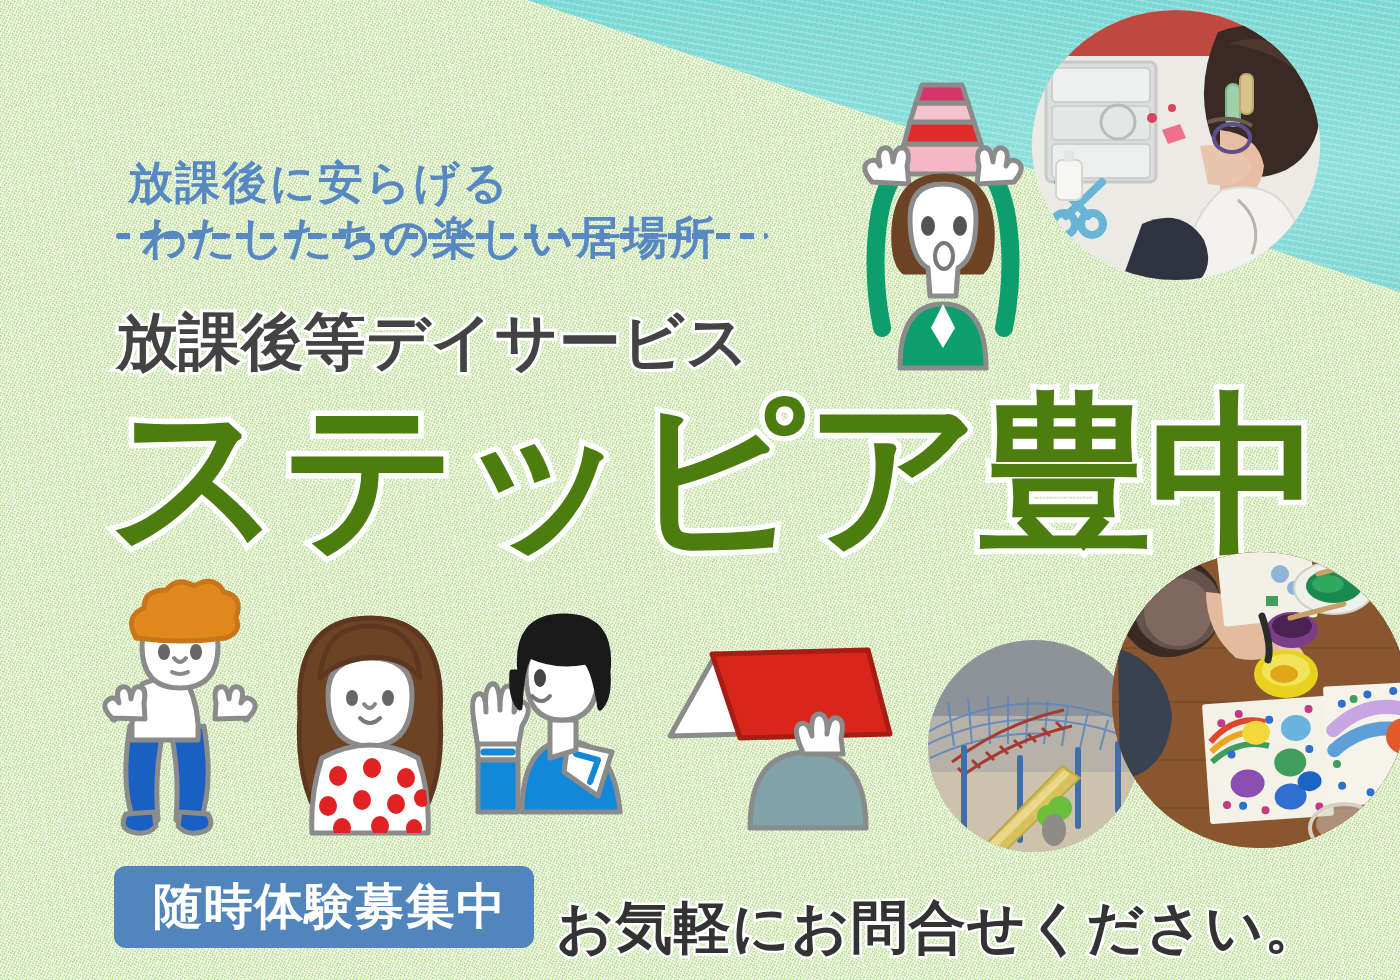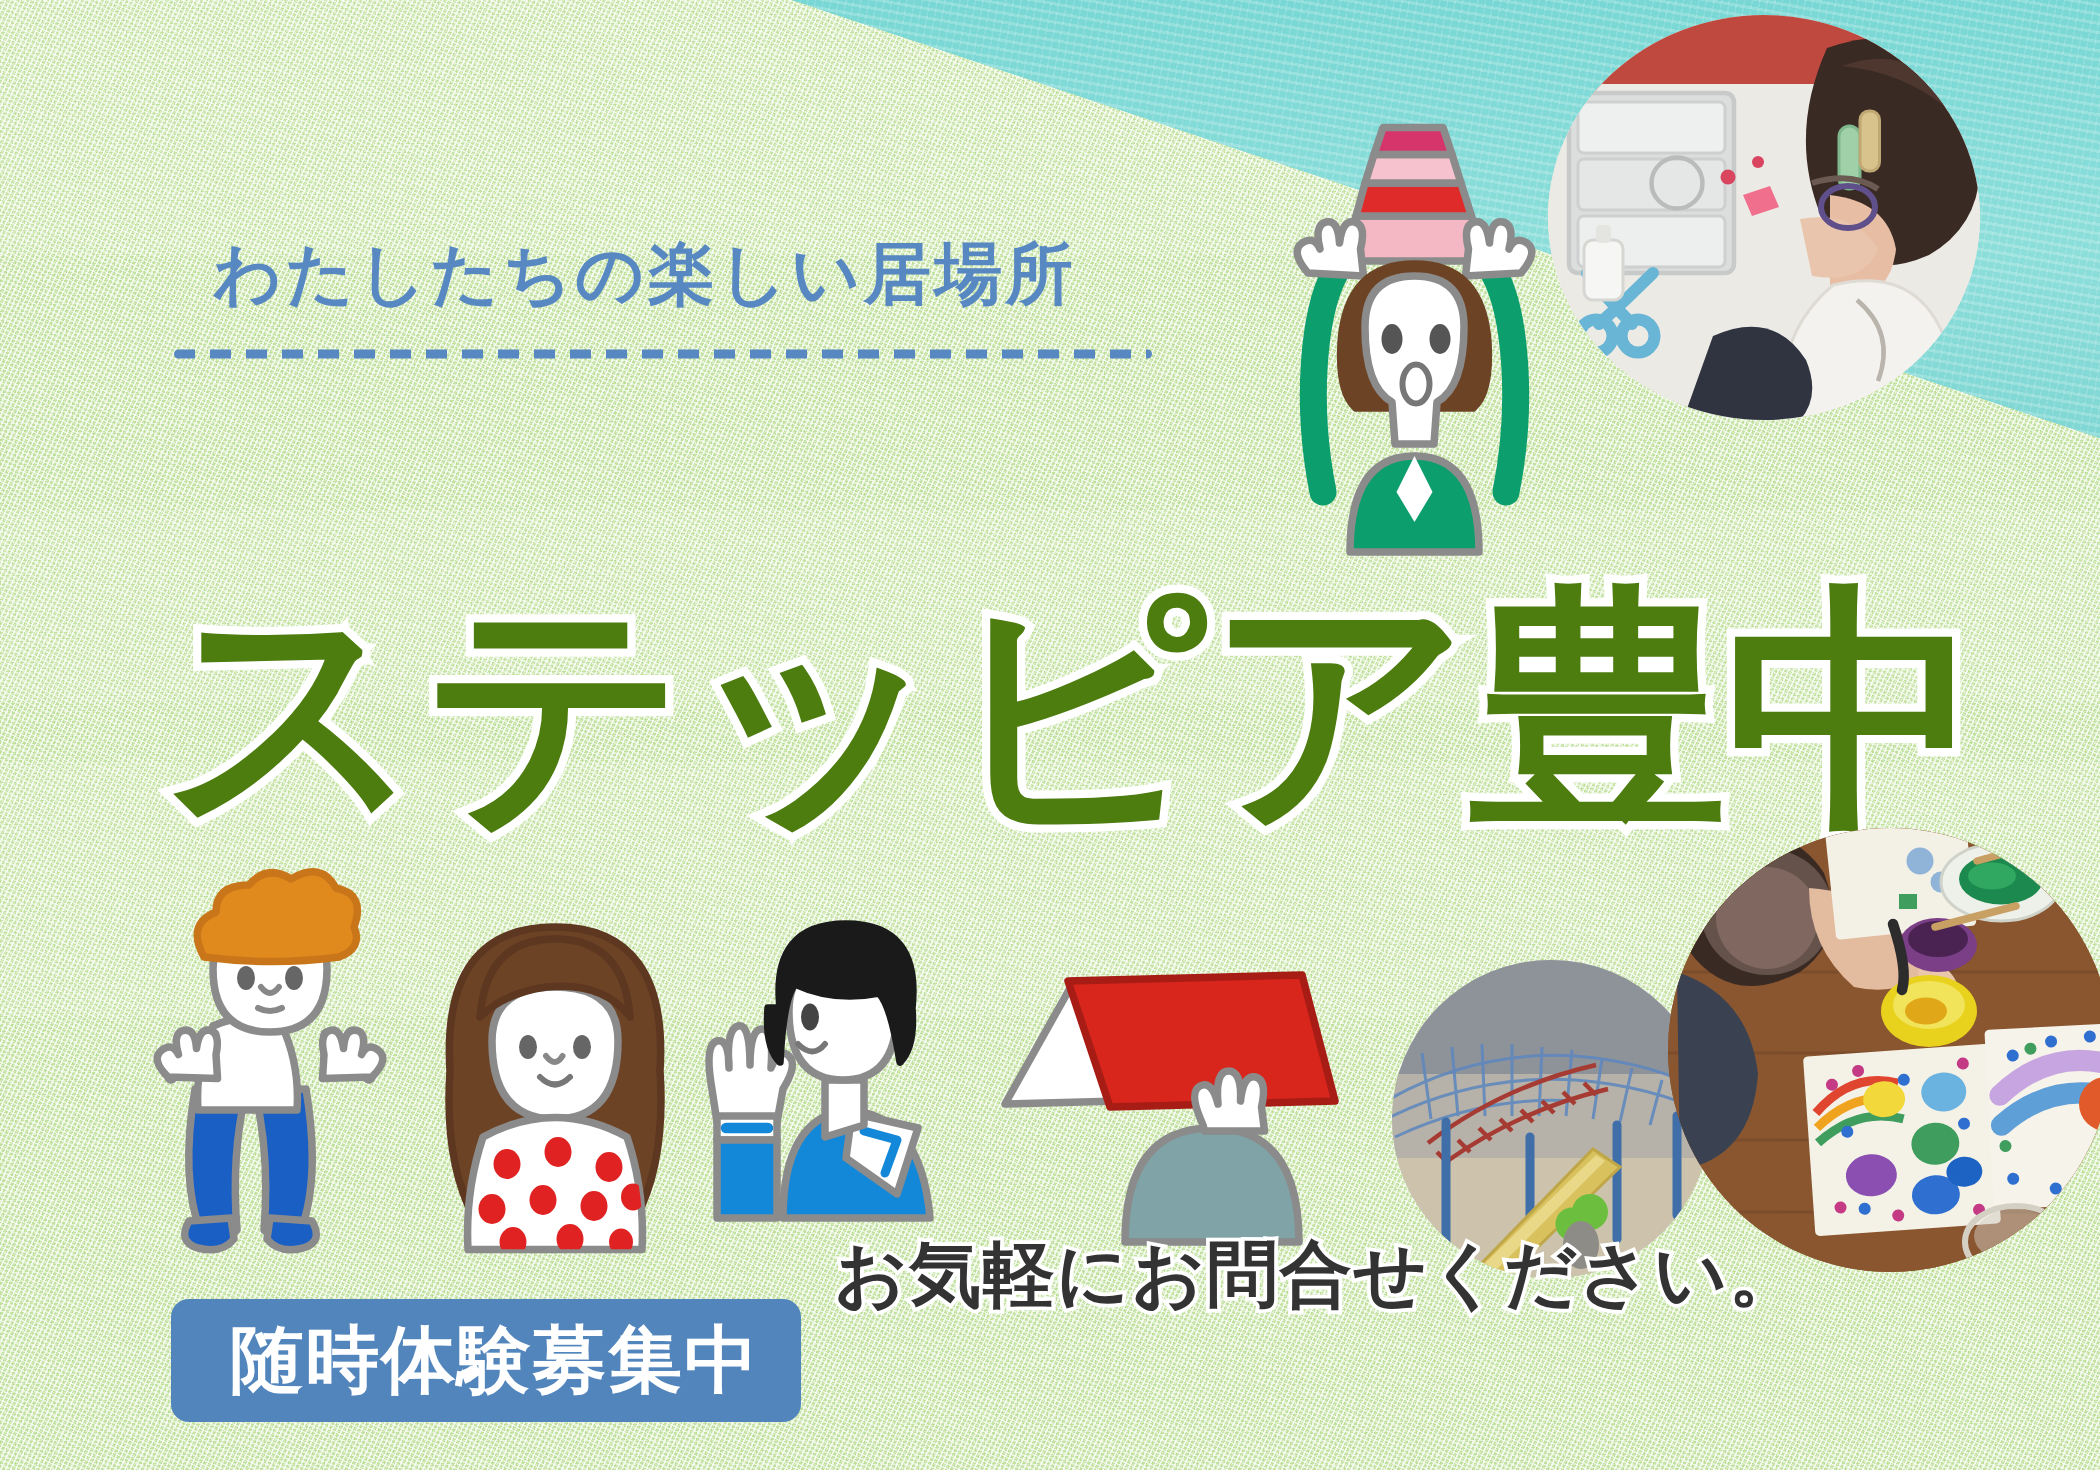--- a/index.html
+++ b/index.html
@@ -73,22 +73,22 @@
   .badge{
     position:absolute;left:114px;top:866px;
     width:420px;height:82px;border-radius:12px;
     background:#5185bc;
     display:flex;align-items:center;justify-content:center;
     color:#ffffff;font-size:49px;font-weight:700;letter-spacing:.03em;
     box-sizing:border-box;
     padding-left:12px;
   }
   .cta-text{
-    position:absolute;left:556px;top:818px;
-    font-size:48px;font-weight:700;color:#333333;
+    position:absolute;left:556px;top:890px;
+    font-size:57px;font-weight:700;color:#333333;
     -webkit-text-stroke:5px #ffffff;
     paint-order:stroke fill;
     white-space:nowrap;letter-spacing:.02em;
   }
 
   
   .illus{position:absolute;}
   .illus svg{display:block;overflow:visible;}
 
   
@@ -107,25 +107,27 @@
 </style>
 </head>
 <body>
 
 <div id="banner">
 
   <div class="bg-green"></div>
   <div class="bg-teal"></div>
 
   <div class="lead">
+    <span>放課後に安らげる</span>
     <span class="l2">わたしたちの楽しい居場所</span>
   </div>
 
   <div class="divider"></div>
 
+  <div class="service">放課後等デイサービス</div>
 
   <div class="brand">ステッピア豊中</div>
 
   <div class="illus" style="left:838px;top:78px;">
     <svg width="210" height="290" viewBox="0 0 210 290">
       <g stroke="#8b8b8b" stroke-width="5" stroke-linejoin="round" stroke-linecap="round" fill="none">
 
         <path d="M58 96 L152 96 L143 66 L66 66 Z" fill="#f4b8c4"></path>
         <path d="M66 66 L143 66 L136 44 L72 44 Z" fill="#e02b2b"></path>
         <path d="M72 44 L136 44 L130 25 L78 25 Z" fill="#f6c2cd"></path>

